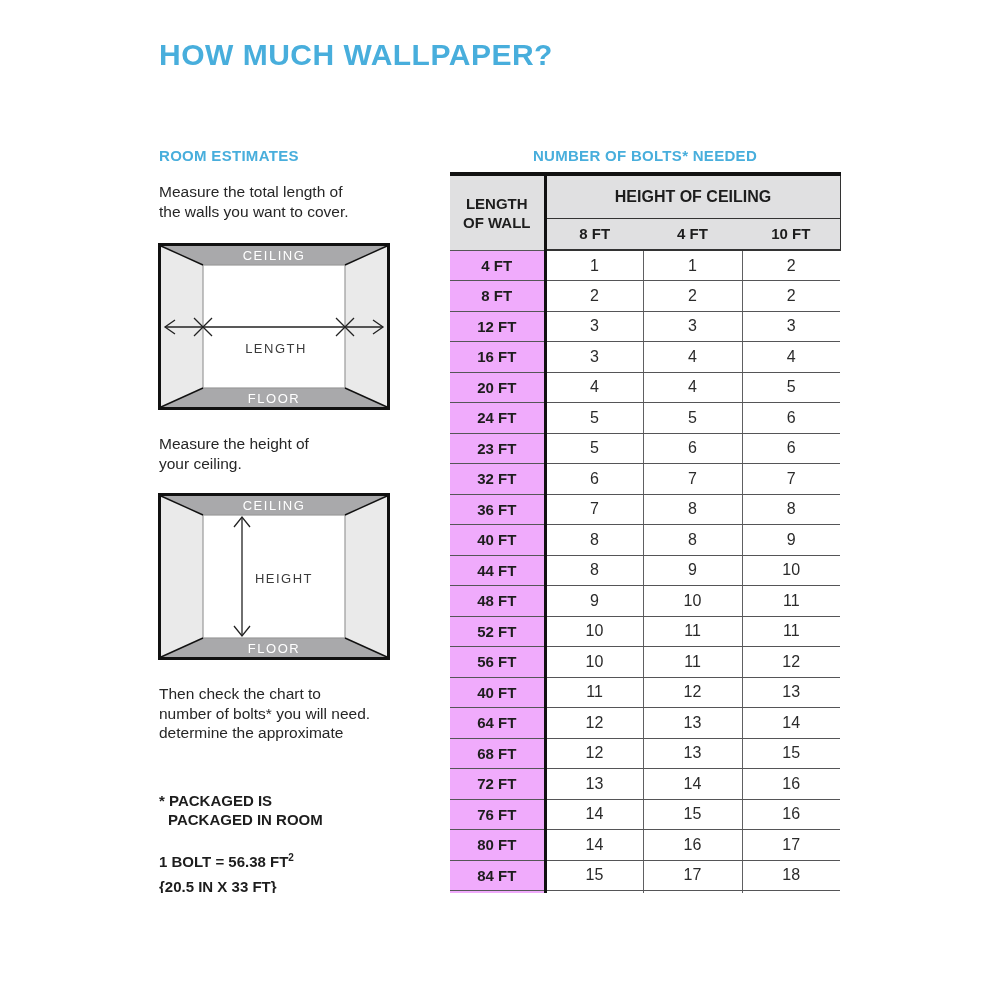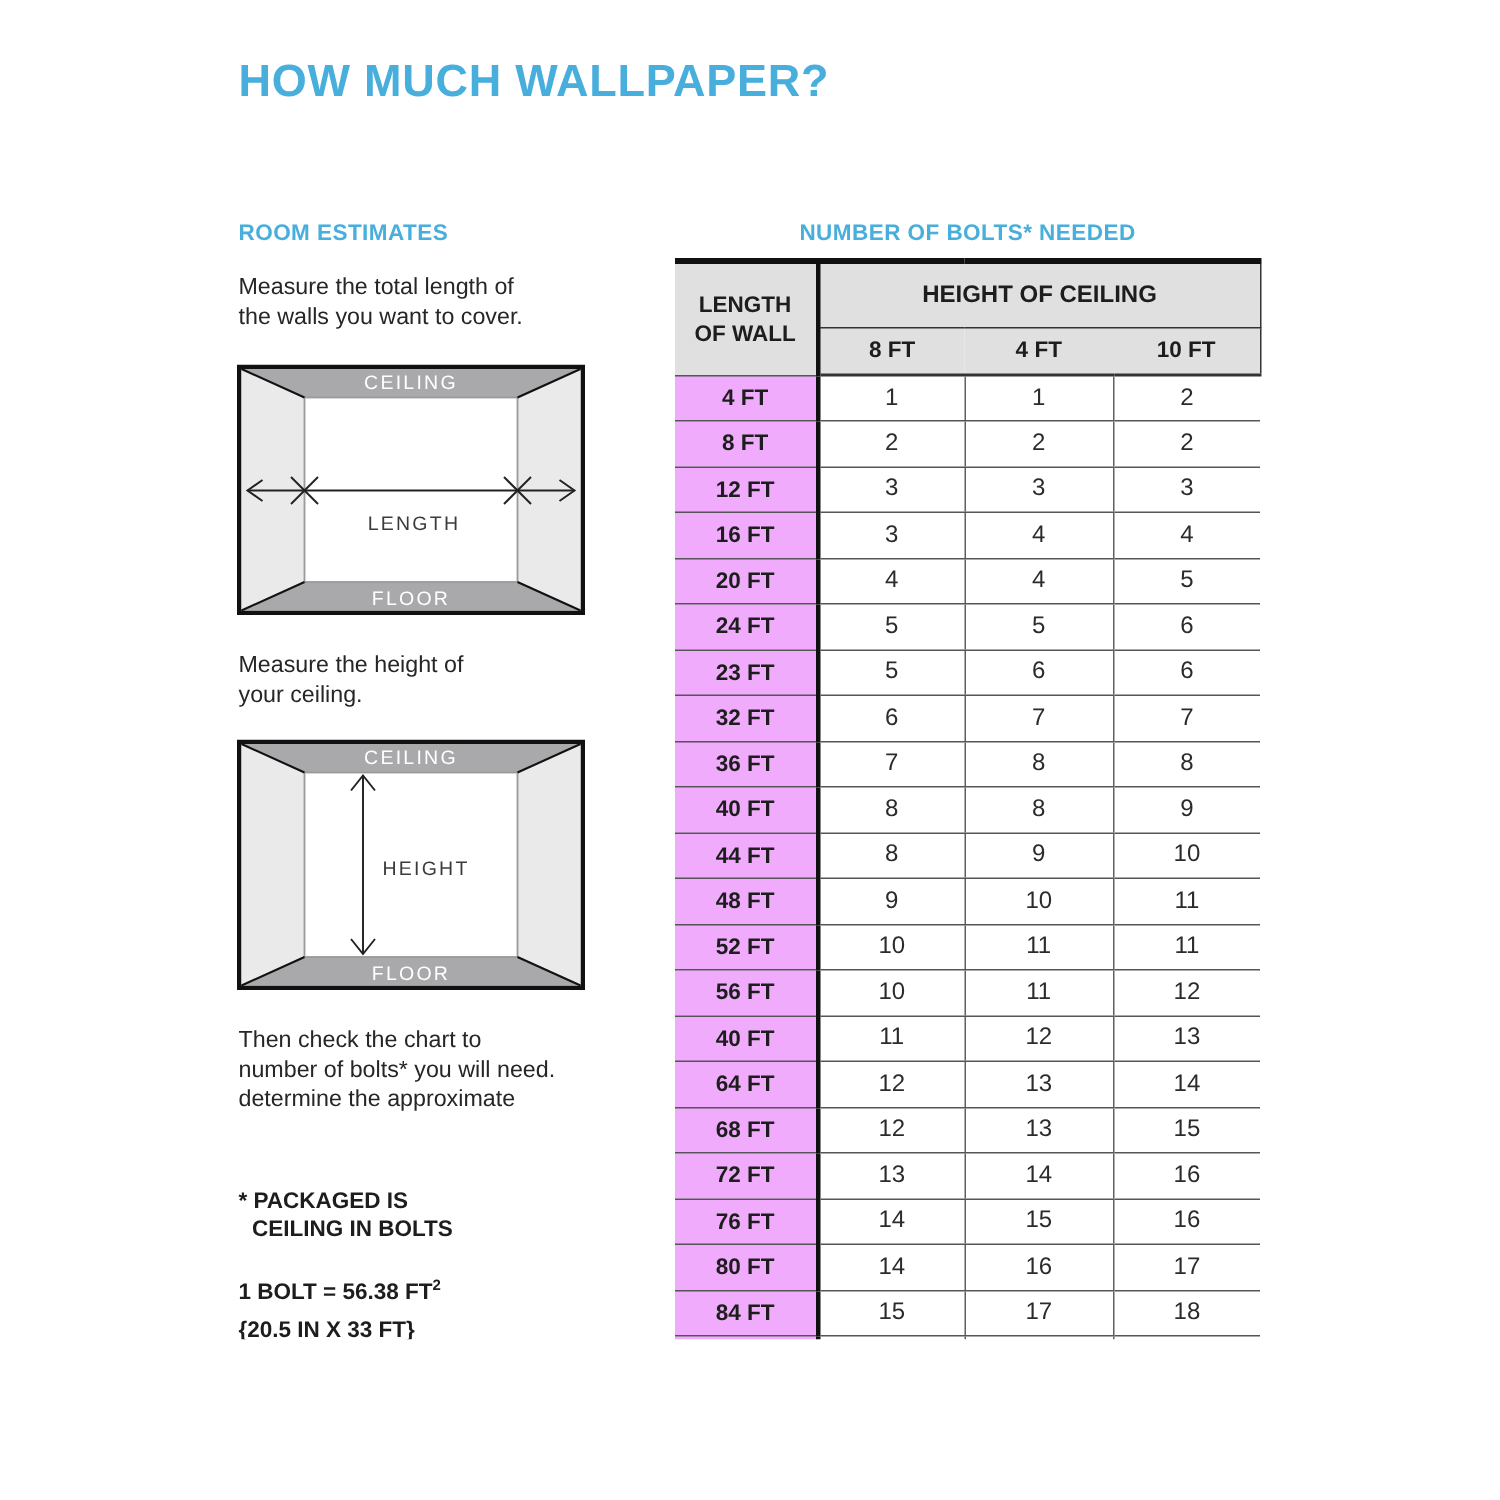--- a/index.html
+++ b/index.html
@@ -201,21 +201,21 @@
   </svg>
 
   <div class="para" id="para-chart">
     <div>Then check the chart to</div>
     <div>number of bolts* you will need.</div>
     <div>determine the approximate</div>
   </div>
 
   <div class="footnote">
     <div>* PACKAGED IS</div>
-    <div class="indent">CEILING IN BOLTS</div>
+    <div class="indent">PACKAGED IN ROOM</div>
   </div>
 
   <div class="bolt-info">
     <div><span>1 BOLT = 56.38 FT</span><sup>2</sup></div>
     <div>{20.5 IN X 33 FT}</div>
   </div>
 
   <h2 class="section-heading" id="table-heading">NUMBER OF BOLTS* NEEDED</h2>
 
   <table class="bolts-table">

